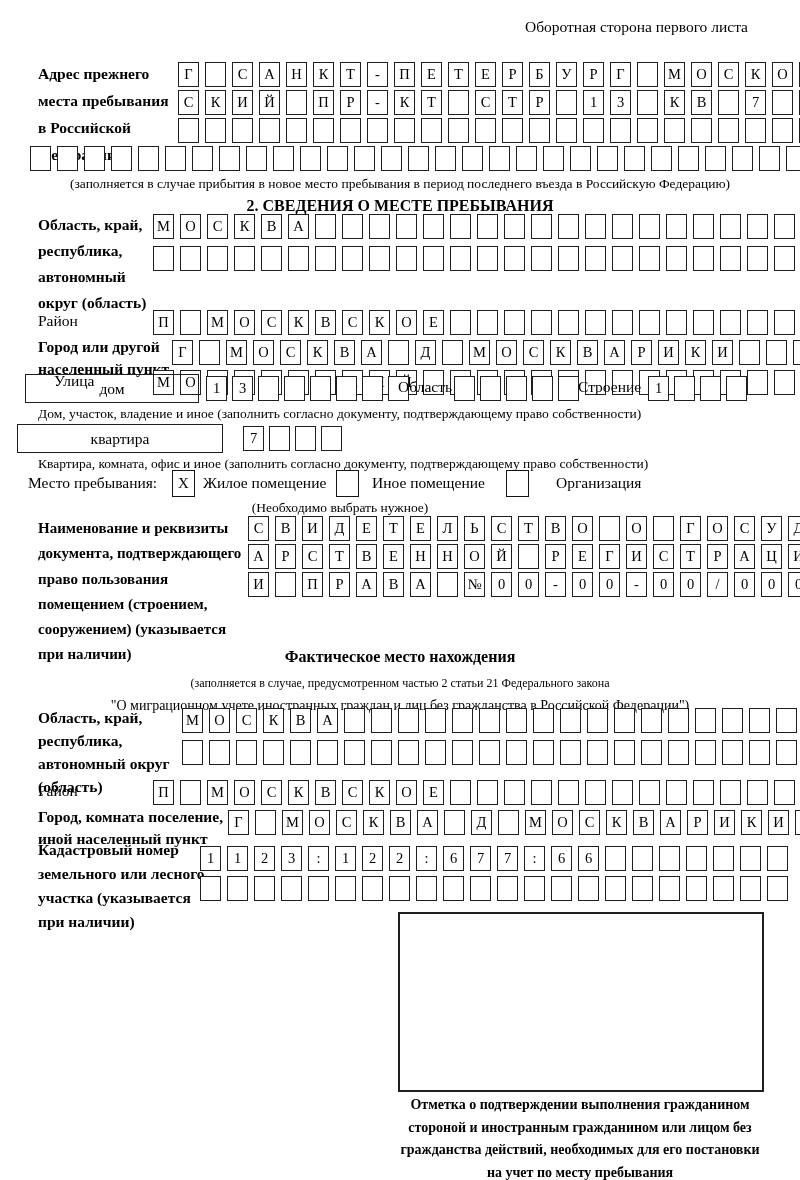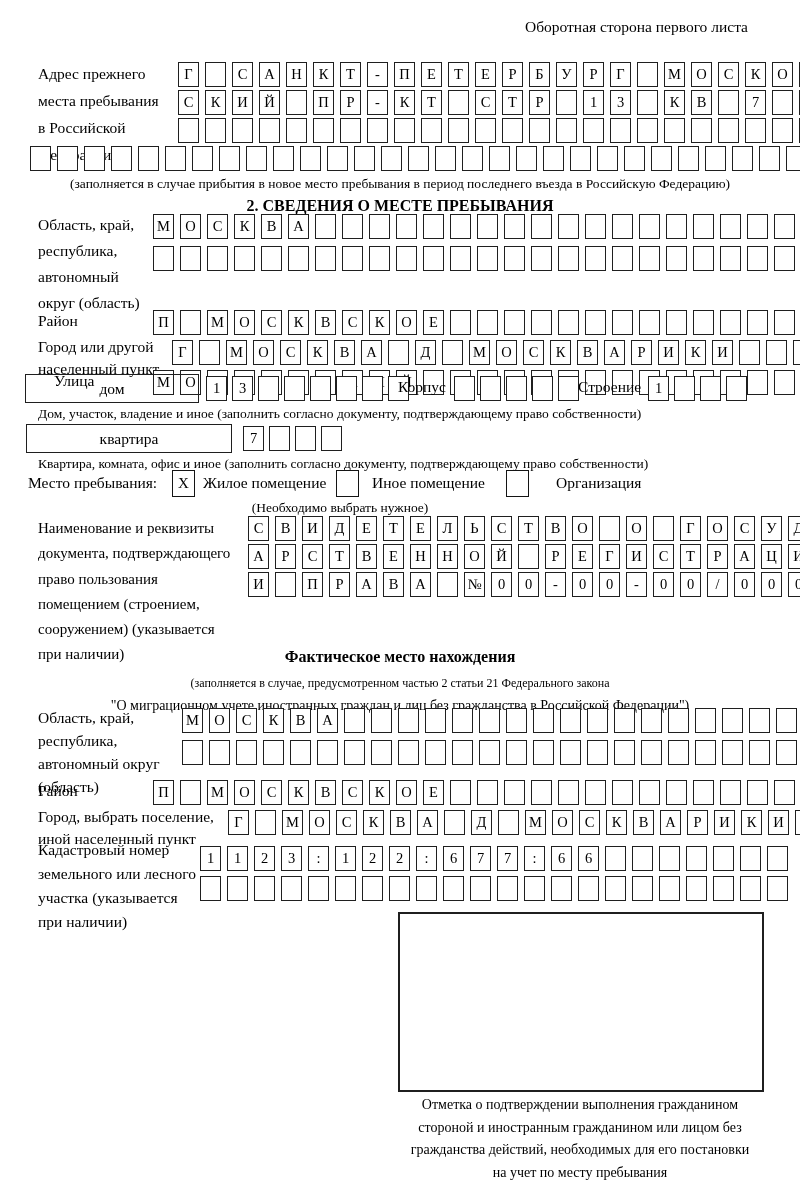--- a/index.html
+++ b/index.html
@@ -1,19 +1,19 @@
 <!DOCTYPE html>
 <html><head>
 <meta charset="utf-8">
 <style>
   html,body{margin:0;padding:0;background:#fff;}
   #page{position:relative;width:800px;height:1180px;background:#fff;
         font-family:"Liberation Serif","DejaVu Serif",serif;color:#000;overflow:hidden;}
   .lbl{position:absolute;font-size:15.5px;white-space:nowrap;}
-  .lines div{white-space:nowrap;}
+  .lines div{white-space:nowrap;font-weight:bold;}
   .row{position:absolute;display:flex;gap:6px;}
   .row.tight{gap:5px;}
   .cell{flex:none;width:19px;height:23px;border:1.6px solid #1f1f1f;background:#fff;
         display:flex;align-items:center;justify-content:center;
         font-size:14.5px;line-height:1;}
   .note{position:absolute;font-size:13.5px;}
   .center{width:800px;left:0;text-align:center;font-family:Liberation Serif, serif;}
   .title{position:absolute;left:0;width:800px;text-align:center;font-weight:bold;font-size:16px;white-space:nowrap;}
   .bigbox{position:absolute;height:27px;border:1.6px solid #1f1f1f;display:flex;
           align-items:center;justify-content:center;font-size:15.5px;}
@@ -299,38 +299,38 @@
   <div class="row tight" style="left:206px;top:376px;">
       <span class="cell">1</span>
       <span class="cell">3</span>
       <span class="cell"></span>
       <span class="cell"></span>
       <span class="cell"></span>
       <span class="cell"></span>
       <span class="cell"></span>
       <span class="cell"></span>
     </div>
-  <div class="lbl" style="left:398px;top:378px;">Корпус</div>
+  <div class="lbl" style="left:398px;top:378px;">Область</div>
   <div class="row tight" style="left:454px;top:376px;">
       <span class="cell"></span>
       <span class="cell"></span>
       <span class="cell"></span>
       <span class="cell"></span>
       <span class="cell"></span>
     </div>
   <div class="lbl" style="left:578px;top:378px;">Строение</div>
   <div class="row tight" style="left:648px;top:376px;">
       <span class="cell">1</span>
       <span class="cell"></span>
       <span class="cell"></span>
       <span class="cell"></span>
     </div>
   <div class="note" style="left:38px;top:406px;">Дом, участок, владение и иное (заполнить согласно документу, подтверждающему право собственности)</div>
 
-  <div class="bigbox" style="left:26px;top:424px;width:204px;">квартира</div>
+  <div class="bigbox" style="left:17px;top:424px;width:204px;">квартира</div>
   <div class="row tight" style="left:243px;top:426px;">
       <span class="cell">7</span>
       <span class="cell"></span>
       <span class="cell"></span>
       <span class="cell"></span>
     </div>
   <div class="note" style="left:38px;top:456px;">Квартира, комната, офис и иное (заполнить согласно документу, подтверждающему право собственности)</div>
 
   <div class="lbl" style="left:28px;top:474px;">Место пребывания:</div>
   <div class="chk" style="left:172px;top:470px;">X</div>
@@ -502,21 +502,21 @@
       <span class="cell"></span>
       <span class="cell"></span>
       <span class="cell"></span>
       <span class="cell"></span>
       <span class="cell"></span>
       <span class="cell"></span>
       <span class="cell"></span>
     </div>
 
   <div class="lbl lines" style="left:38px;top:806px;line-height:22px;">
-      <div>Город, выбрать поселение,</div>
+      <div>Город, комната поселение,</div>
       <div>иной населенный пункт</div>
     </div>
   <div class="row" style="left:228px;top:810px;">
       <span class="cell">Г</span>
       <span class="cell"></span>
       <span class="cell">М</span>
       <span class="cell">О</span>
       <span class="cell">С</span>
       <span class="cell">К</span>
       <span class="cell">В</span>

